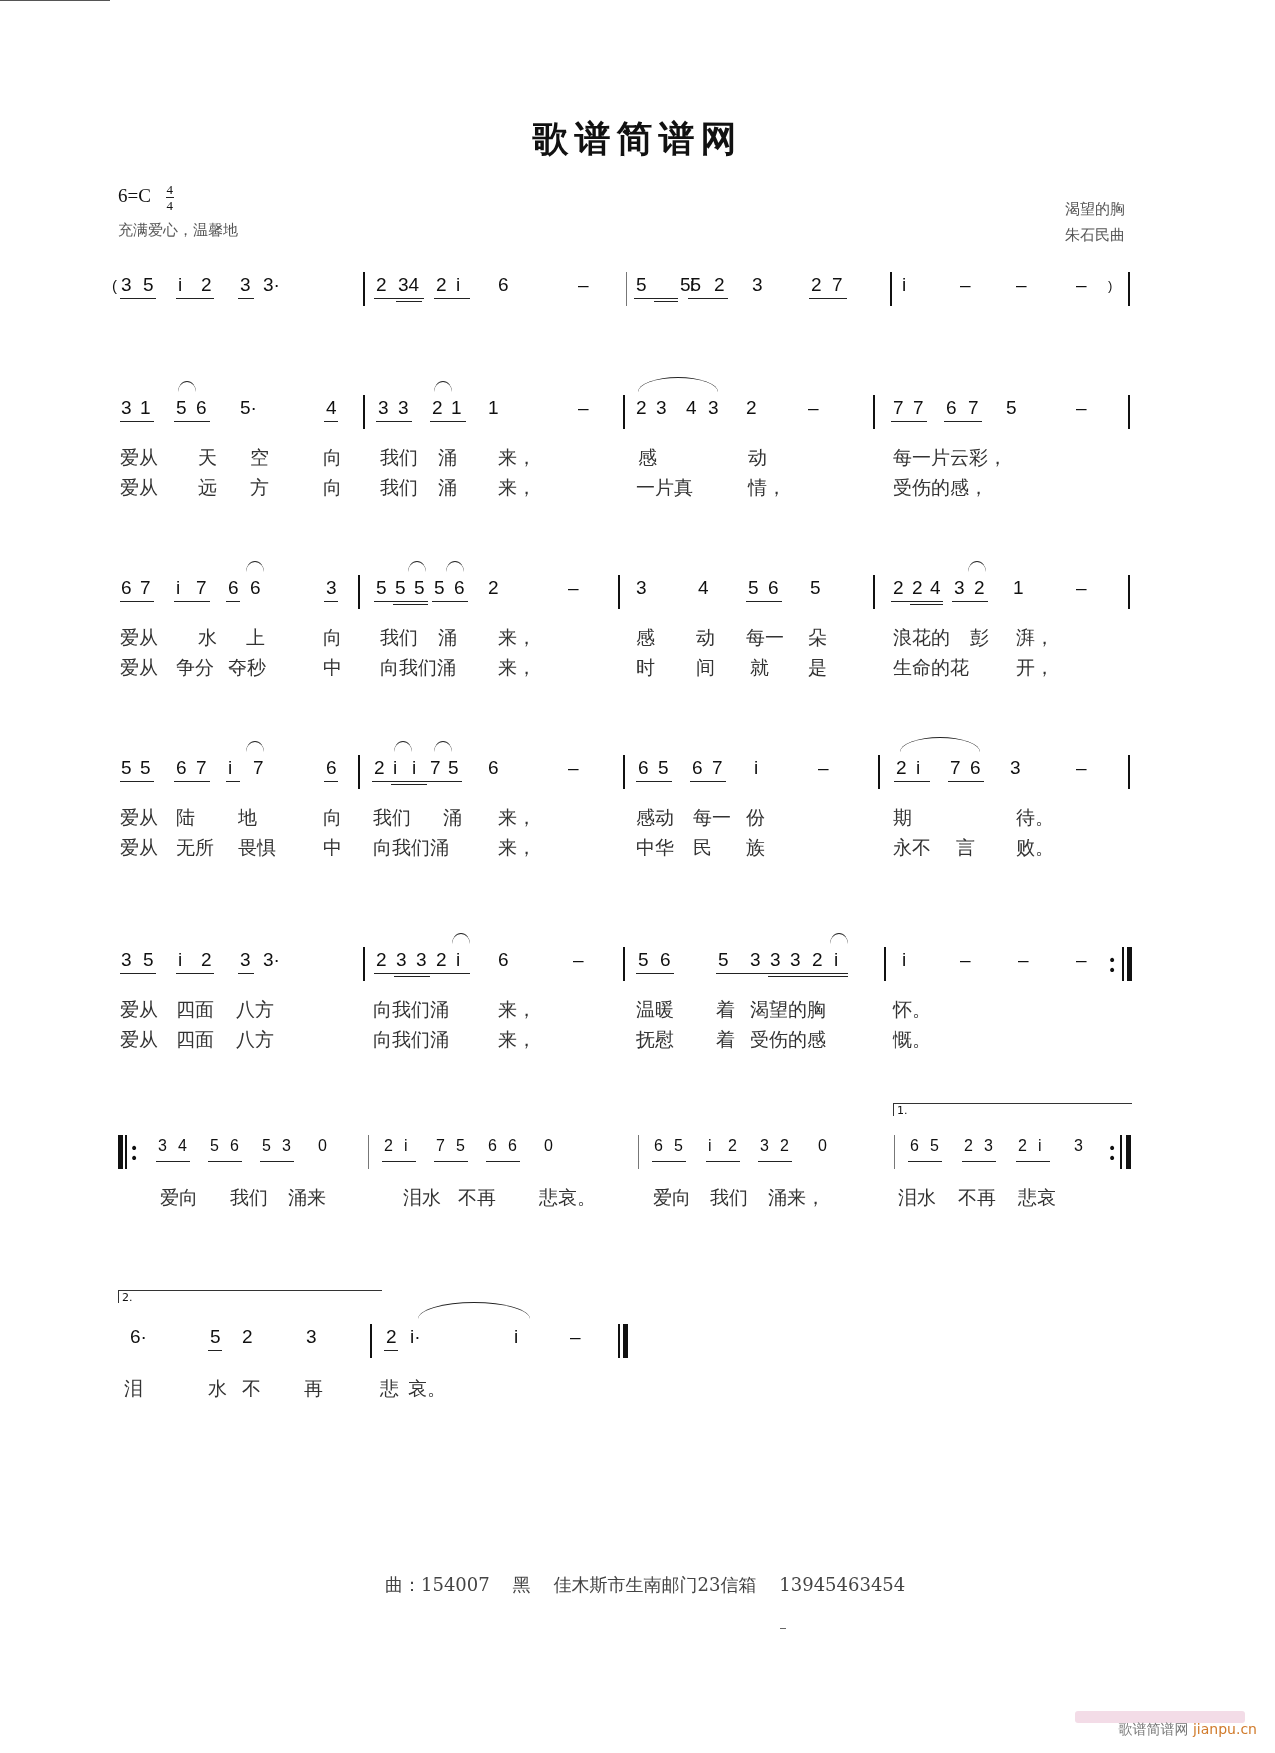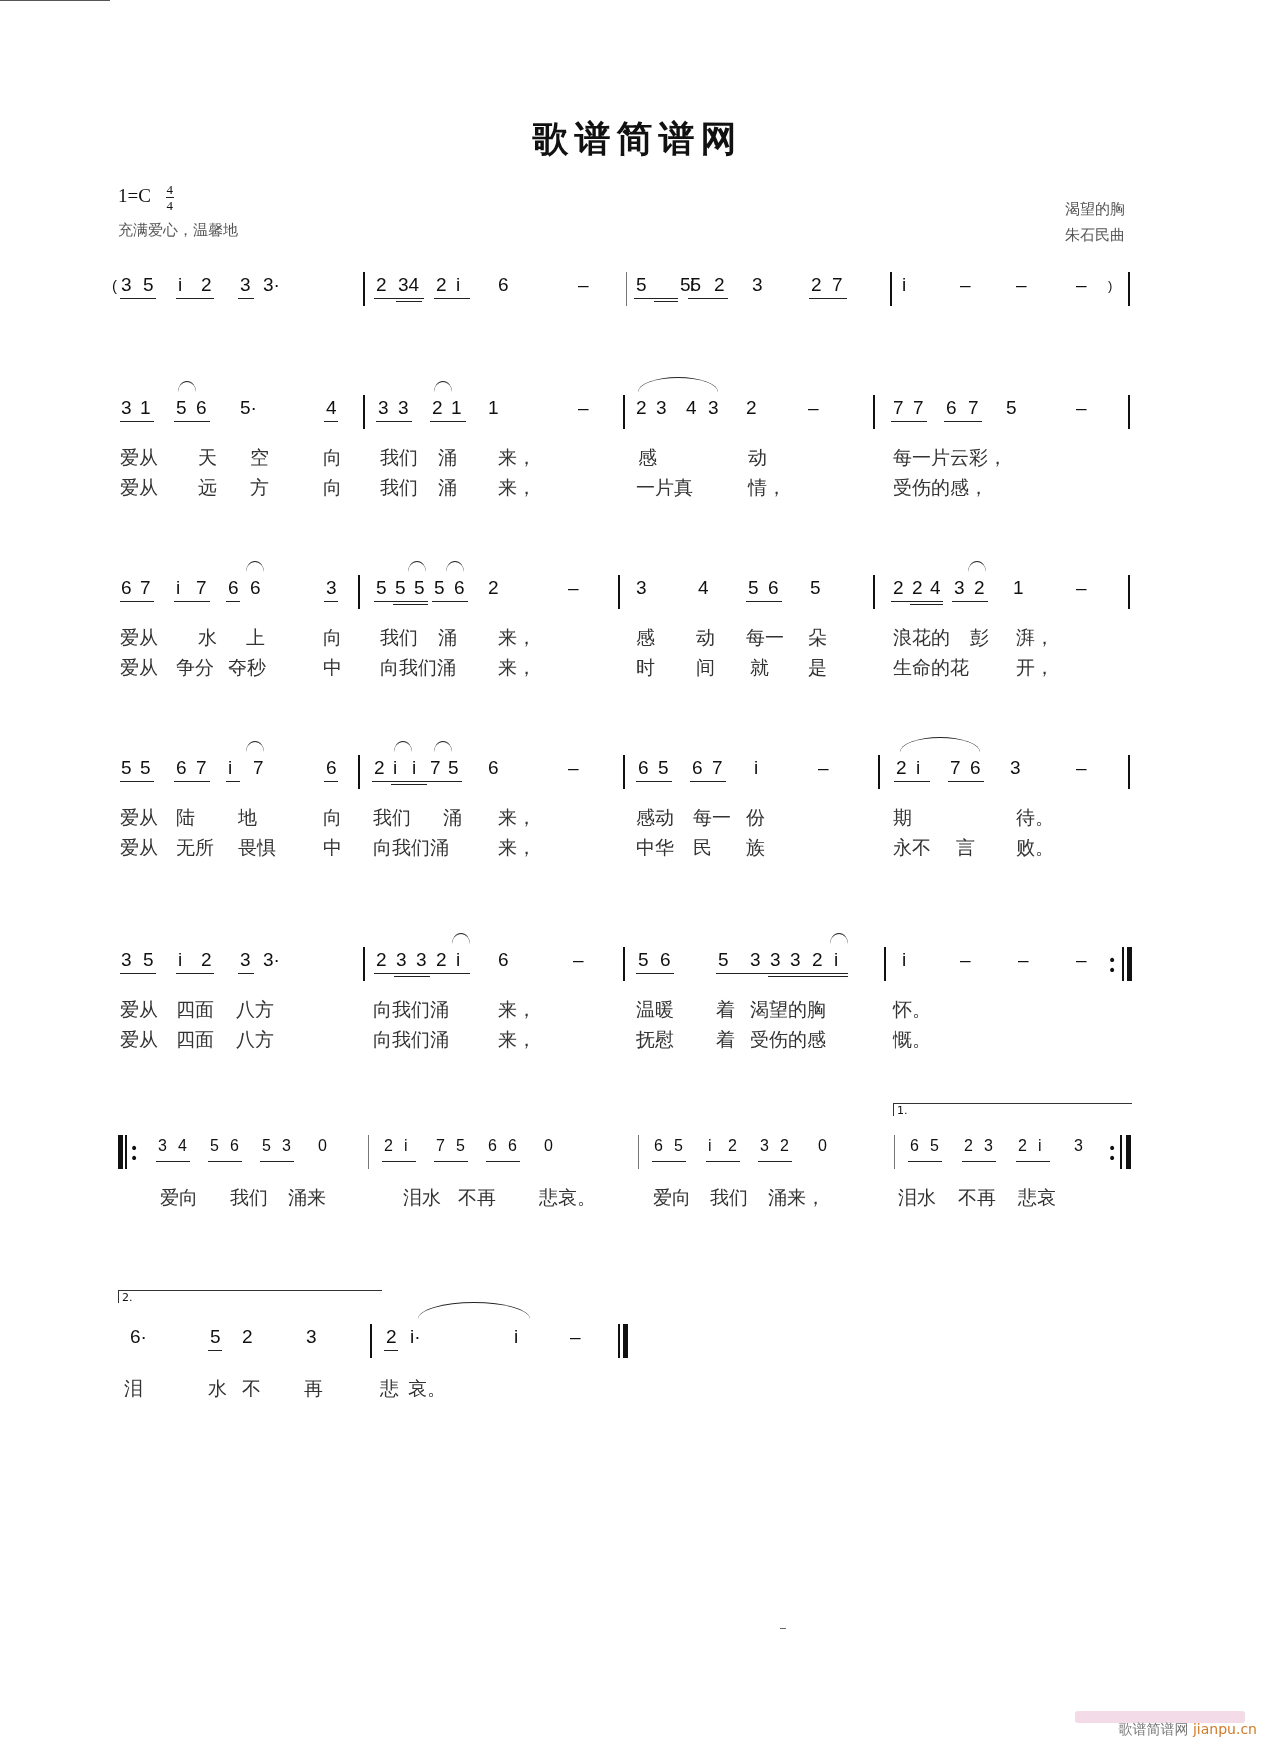--- a/index.html
+++ b/index.html
@@ -34,21 +34,21 @@
   .dash-mark{position:absolute;left:780px;top:1628px;width:6px;height:1px;background:#666;}
 </style>
 </head>
 <body>
 
 <div class="corner-line"></div>
 
 <div class="title">歌谱简谱网</div>
 
 <div class="key">
-  <span>1=C</span>
+  <span>6=C</span>
   <span class="frac">
     <span>4</span>
     <span class="bar"></span>
     <span>4</span>
   </span>
 </div>
 <div class="tempo">充满爱心，温馨地</div>
 <div class="credits">
   <div>渴望的胸</div>
   <div>朱石民曲</div>
@@ -500,20 +500,21 @@
     <span style="left:6px">泪</span>
     <span style="left:90px">水</span>
     <span style="left:124px">不</span>
     <span style="left:186px">再</span>
     <span style="left:262px">悲</span>
     <span style="left:290px">哀。</span>
   </div>
 </div>
 
 <div class="footer">
+  <div><span>曲：</span><span>154007</span>    <span>黑</span>    <span>佳木斯市生南邮门23信箱</span>    <span>13945463454</span></div>
 </div>
 
 <div class="dash-mark"></div>
 
 <div class="wm-logo"></div>
 <div class="watermark">
   <span>歌谱简谱网</span>
   <span class="wm-url">jianpu.cn</span>
 </div>
 

